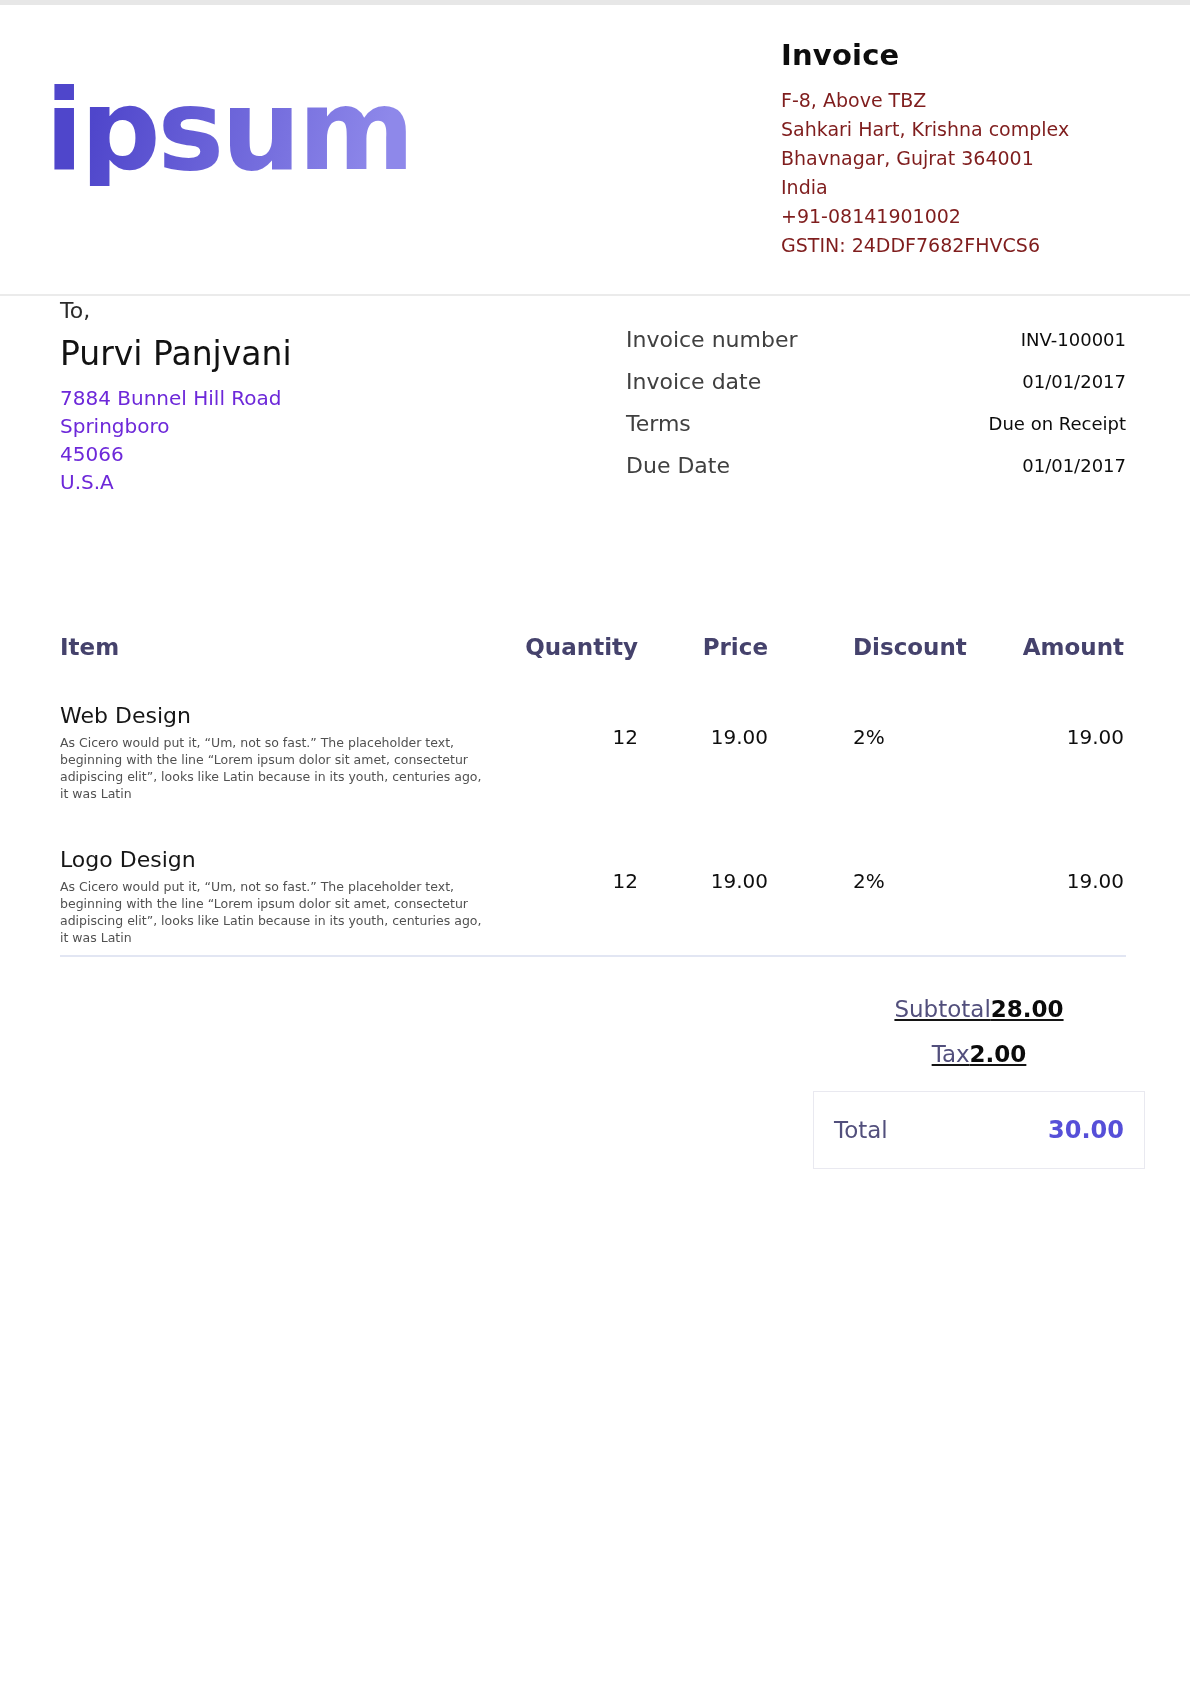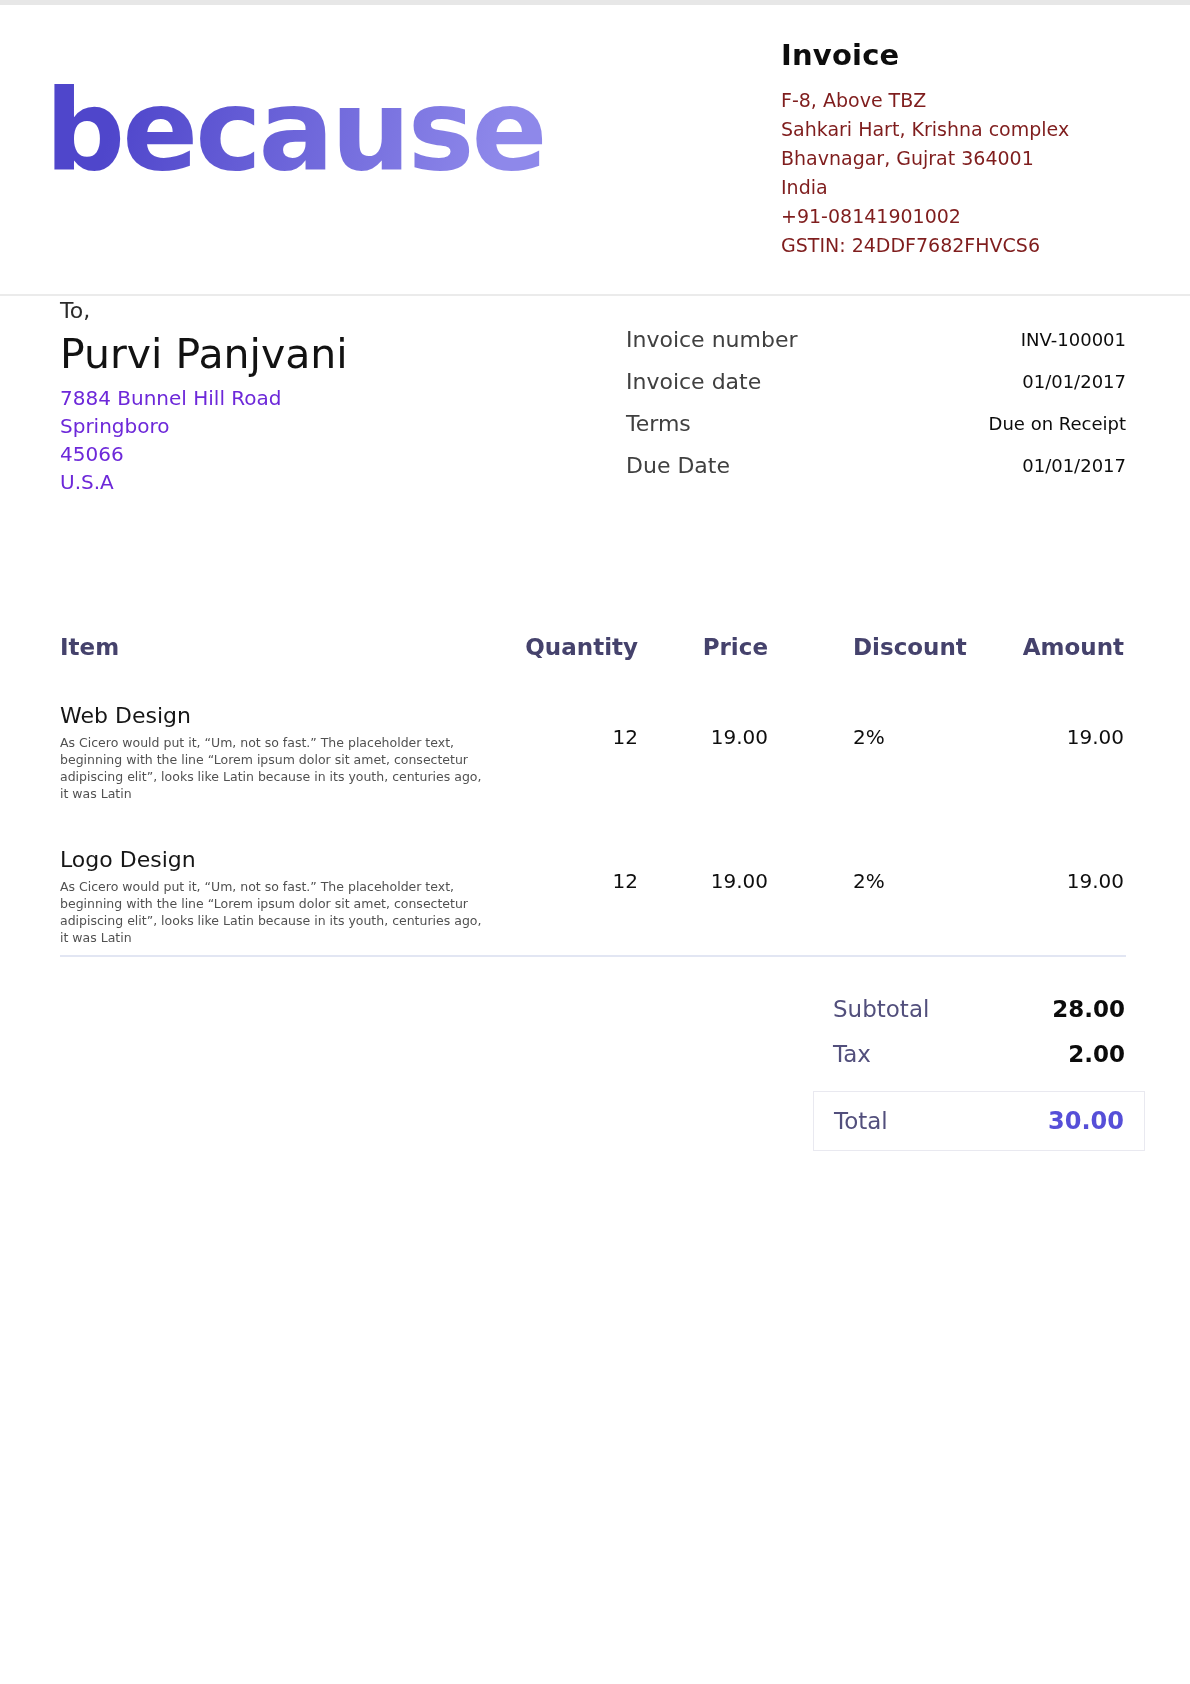--- a/index.html
+++ b/index.html
@@ -59,21 +59,21 @@
 
   
   main { padding: 0 64px 0 60px; }
 
   .billing {
     display: flex;
     justify-content: space-between;
   }
   .bill-to { width: 420px; }
   .to-label { font-size: 22px; color: #2b2b2b; line-height: 30px; margin-bottom: 6px; }
-  .customer-name { font-size: 41px; color: #121212; line-height: 44px; margin-bottom: 8px; }
+  .customer-name { font-size: 33px; color: #121212; line-height: 44px; margin-bottom: 8px; }
   .cust-line { font-size: 20px; line-height: 28px; color: #6d28d9; }
 
   .meta { width: 500px; margin-top: 22px; }
   .meta-row {
     display: flex;
     justify-content: space-between;
     align-items: center;
     height: 42px;
   }
   .meta-label { font-size: 22px; color: #404040; }
@@ -119,50 +119,51 @@
 
   
   .totals {
     width: 332px;
     margin-left: auto;
     margin-right: -19px;
     margin-top: 37px;
   }
   .totals-row {
     display: flex;
-    justify-content: space-between;
+    justify-content: center;
     align-items: center;
     height: 30px;
     padding: 0 20px;
     margin-bottom: 15px;
+    text-decoration: underline;
   }
   .totals-row:nth-child(2) { margin-bottom: 0; }
   .totals-label { font-size: 23px; color: #524f7c; }
   .totals-value { font-size: 23px; font-weight: bold; color: #0b0b0b; }
   .total-box {
     margin-top: 22px;
-    height: 60px;
+    height: 78px;
     border: 1px solid #e9e9f0;
     display: flex;
     justify-content: space-between;
     align-items: center;
     padding: 0 20px;
     background: #ffffff;
   }
   .total-label { font-size: 23px; color: #524f7c; }
   .total-value { font-size: 24px; font-weight: bold; color: #564fd8; }
 </style>
 </head>
 <body>
 
 <div class="page">
   <div class="top-strip"></div>
 
   <header class="inv-header">
-    <div class="logo">because</div>
+    <div class="logo">ipsum</div>
     <div class="company">
       <div class="company-name">Invoice</div>
       <div class="company-line">F-8, Above TBZ</div>
       <div class="company-line">Sahkari Hart, Krishna complex</div>
       <div class="company-line">Bhavnagar, Gujrat 364001</div>
       <div class="company-line">India</div>
       <div class="company-line">+91-08141901002</div>
       <div class="company-line">GSTIN: 24DDF7682FHVCS6</div>
     </div>
   </header>

